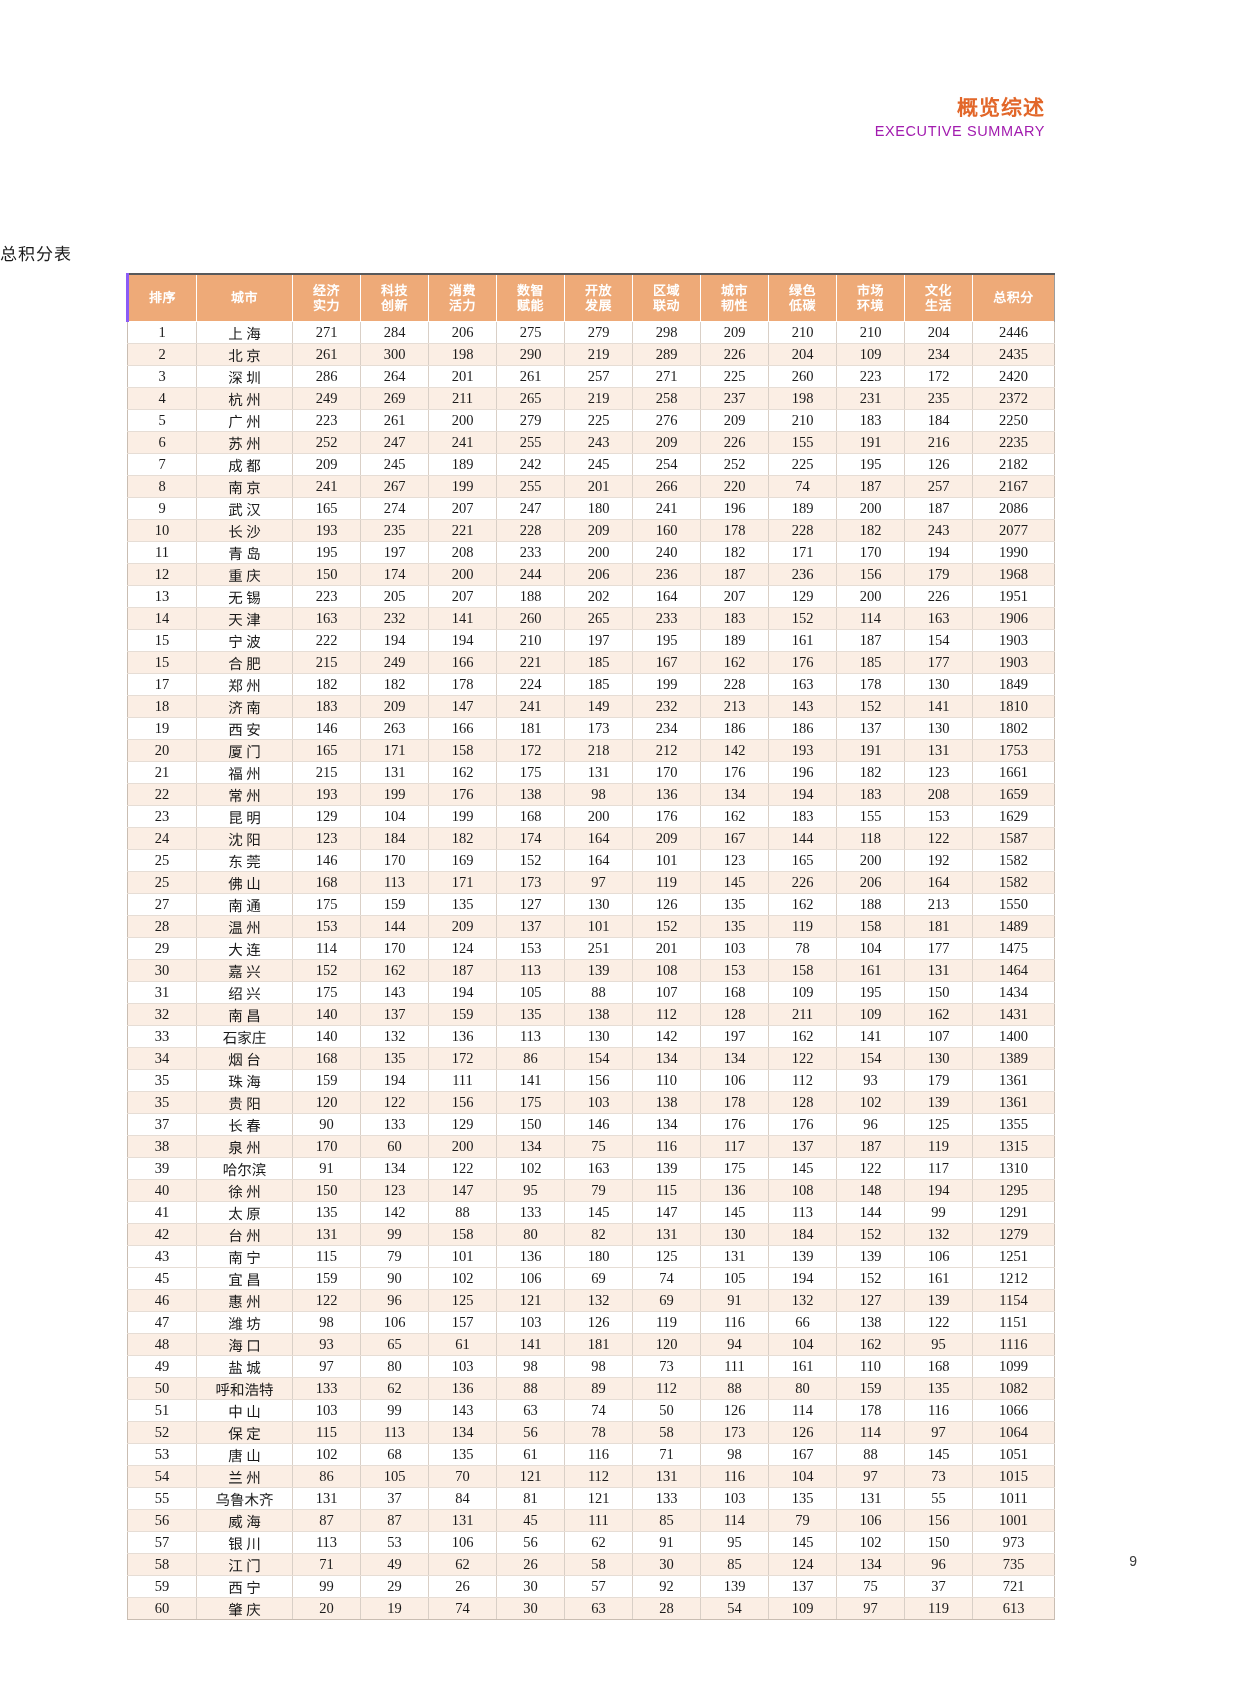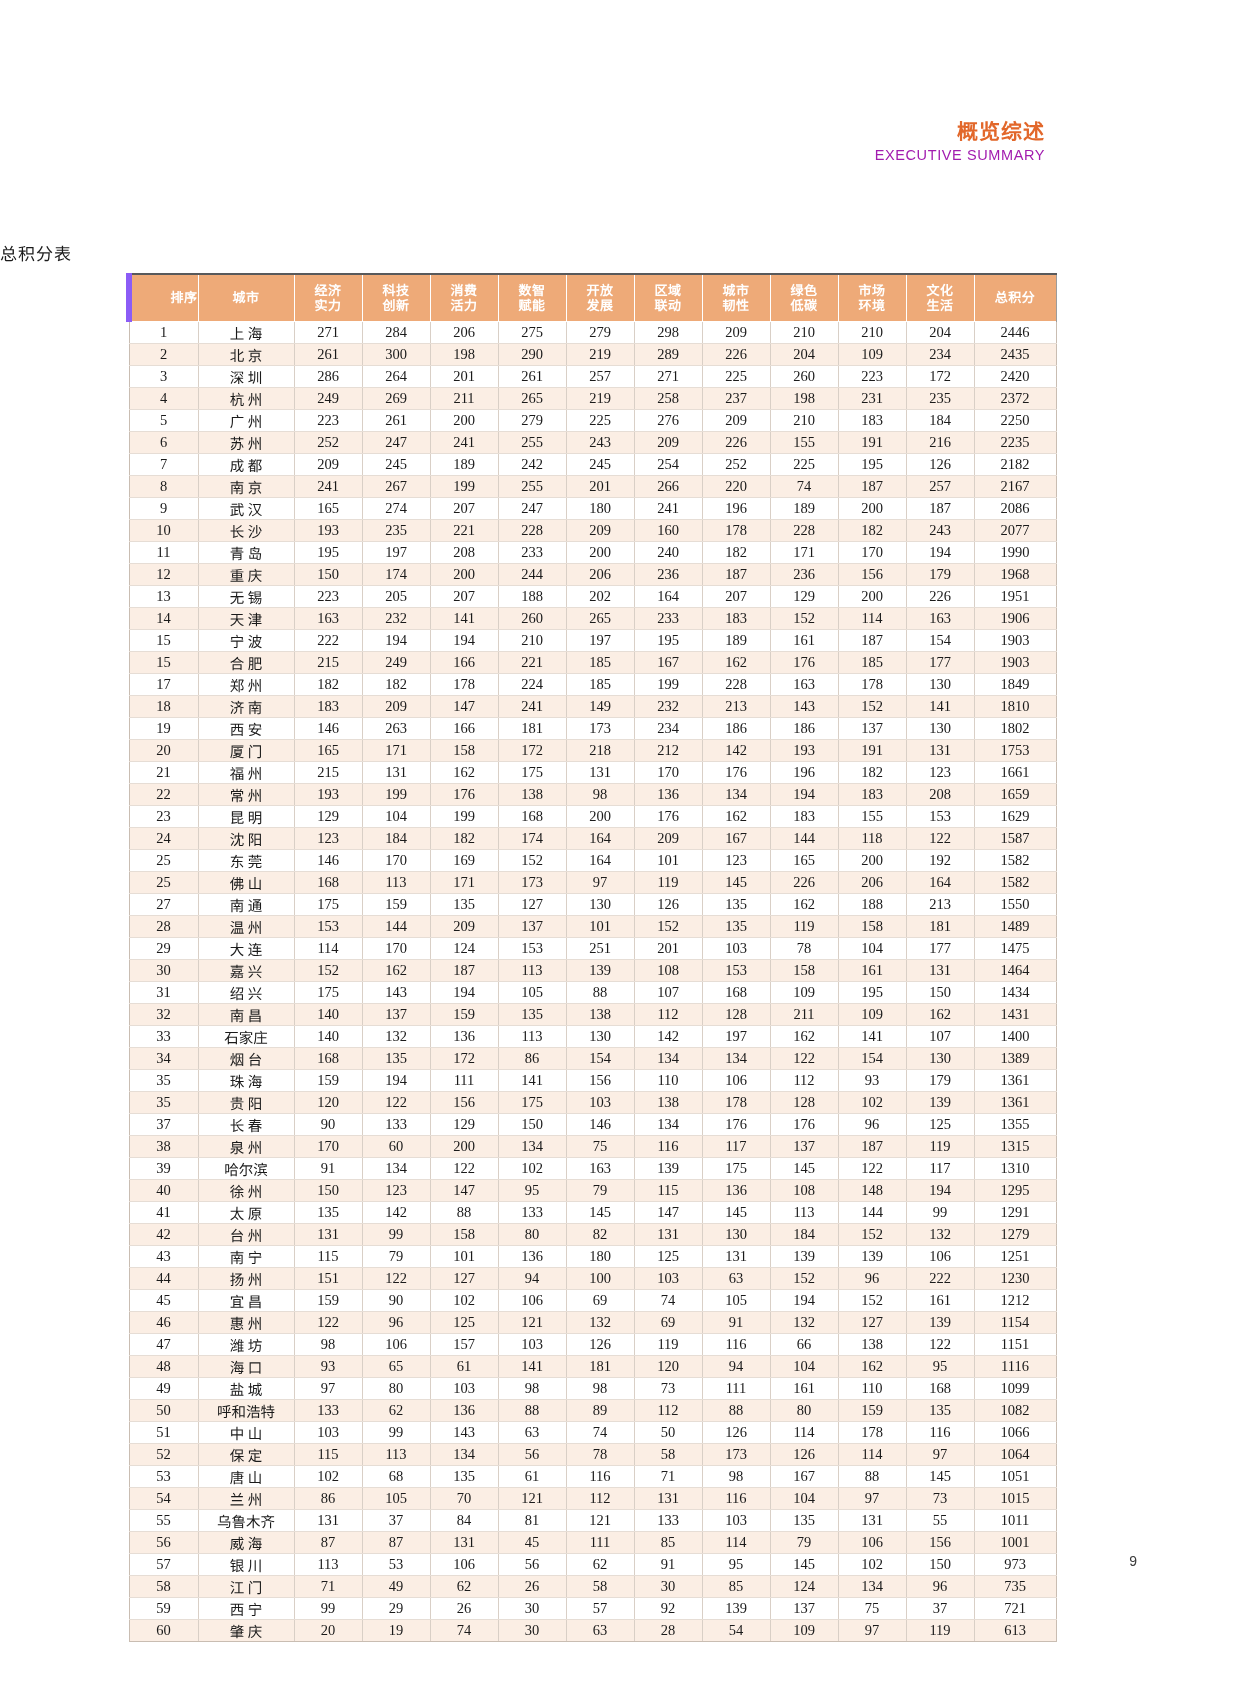--- a/index.html
+++ b/index.html
@@ -15,21 +15,21 @@
   .page{
     position:relative;
     width:1241px;
     height:1684px;
     box-sizing:border-box;
   }
 
   
   .runhead{
     position:absolute;
-    top:120px;
+    top:96px;
     right:196px;
     text-align:right;
     line-height:1.15;
   }
   .runhead .cn{
     font-family:"Liberation Sans","DejaVu Sans",sans-serif;
     font-weight:bold;
     font-size:21px;
     color:#e2672a;
     letter-spacing:1px;
@@ -75,21 +75,21 @@
     font-size:13px;
     line-height:1.18;
     height:46px;
     vertical-align:middle;
     text-align:center;
     border-left:1px solid #ffffff;
     border-right:1px solid #ffffff;
     letter-spacing:0.5px;
     padding:0;
   }
-  thead th:first-child{border-left:6px solid #8b5cf6;text-align:right;}
+  thead th:first-child{border-left:3px solid #8b5cf6;}
   thead th:last-child{border-right:1px solid #9c9c9c;}
   thead tr{
     border-top:2px solid #58595b;
     border-bottom:1px solid #ffffff;
   }
   thead th .l2{display:block;}
 
   tbody td{
     height:19.6px;
     text-align:center;
@@ -809,35 +809,20 @@
             <td>101</td>
             <td>136</td>
             <td>180</td>
             <td>125</td>
             <td>131</td>
             <td>139</td>
             <td>139</td>
             <td>106</td>
             <td>1251</td>
           </tr>
-          <tr class="alt">
-            <td>44</td>
-            <td class="city">扬 州</td>
-            <td>151</td>
-            <td>122</td>
-            <td>127</td>
-            <td>94</td>
-            <td>100</td>
-            <td>103</td>
-            <td>63</td>
-            <td>152</td>
-            <td>96</td>
-            <td>222</td>
-            <td>1230</td>
-          </tr>
           <tr>
             <td>45</td>
             <td class="city">宜 昌</td>
             <td>159</td>
             <td>90</td>
             <td>102</td>
             <td>106</td>
             <td>69</td>
             <td>74</td>
             <td>105</td>

